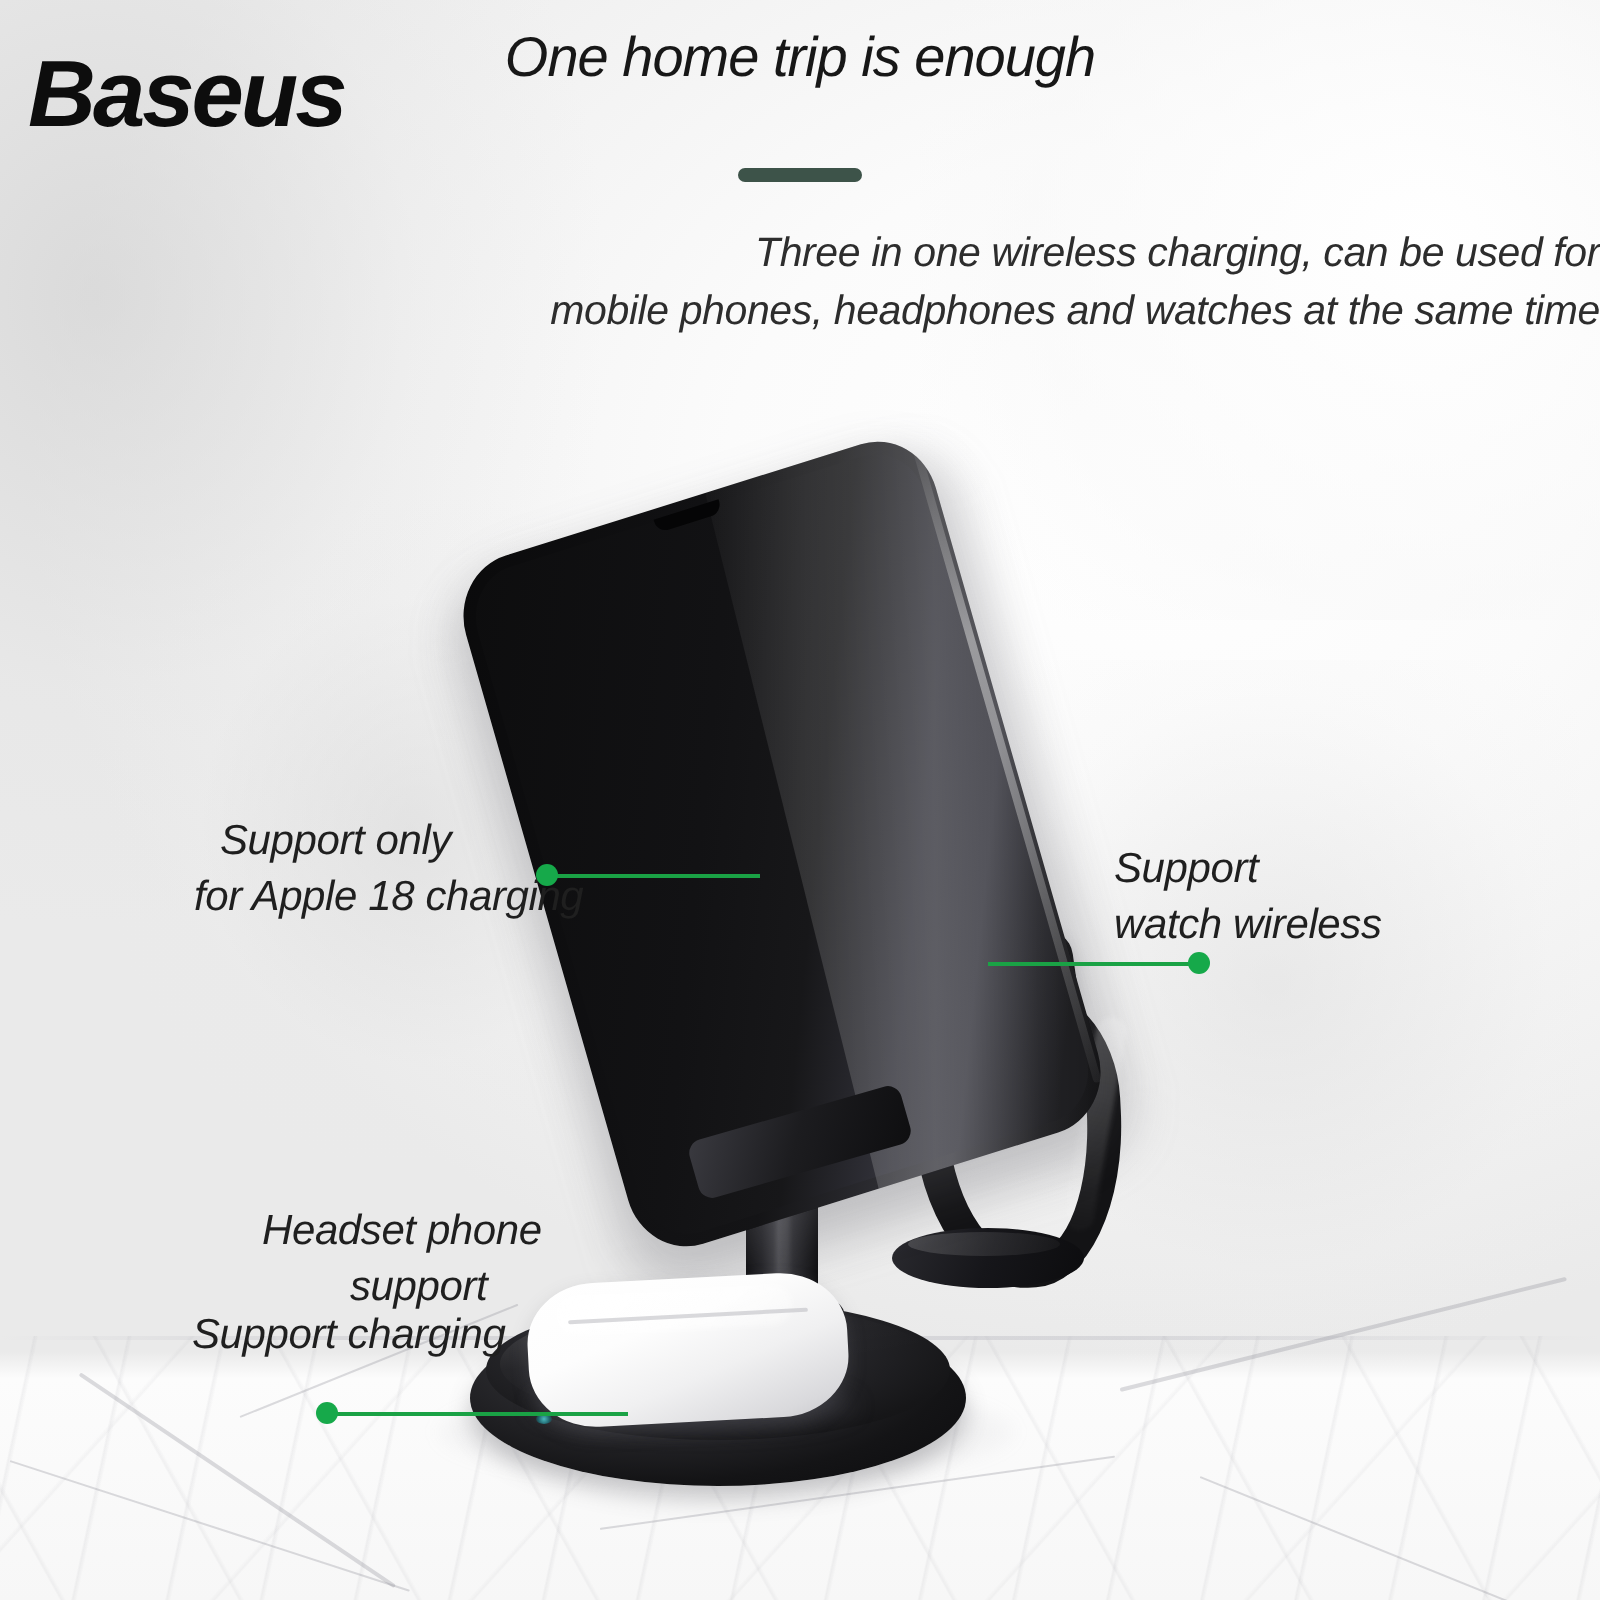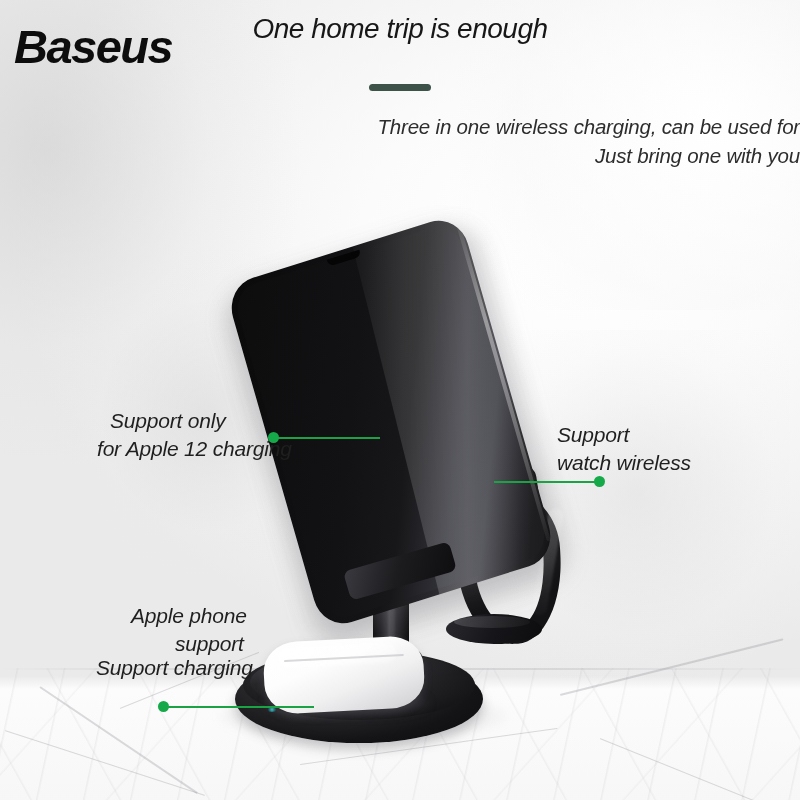--- a/index.html
+++ b/index.html
@@ -424,21 +424,21 @@
     <div class="marble-vein" style="left:300px; top:96px; width:260px; height:1.1px; transform:rotate(-8deg);"></div>
   </div>
 
   <div class="brand">Baseus</div>
 
   <div class="headline">One home trip is enough</div>
   <div class="headline-rule"></div>
 
   <div class="subtitle">
     <div>Three in one wireless charging, can be used for</div>
-    <div>Just bring one with you</div>
+    <div>mobile phones, headphones and watches at the same time</div>
   </div>
 
   <div class="product">
 
     <div class="base-shadow"></div>
 
     <div class="phone-shadow"></div>
 
     <div class="cradle-arm"></div>
 
@@ -470,33 +470,33 @@
     <div class="earbuds-shadow"></div>
     <div class="earbuds"></div>
     <div class="earbuds-hi"></div>
     <div class="earbuds-seam"></div>
 
     <div class="base-led"></div>
   </div>
 
   <div class="callout">
     <div class="callout-text c-phone-l1">Support only</div>
-    <div class="callout-text c-phone-l2">for Apple 12 charging</div>
+    <div class="callout-text c-phone-l2">for Apple 18 charging</div>
     <div class="callout-line c-phone-line"></div>
     <div class="callout-dot c-phone-dot"></div>
   </div>
 
   <div class="callout">
     <div class="callout-text c-watch-l1">Support</div>
     <div class="callout-text c-watch-l2">watch wireless</div>
     <div class="callout-line c-watch-line"></div>
     <div class="callout-dot c-watch-dot"></div>
   </div>
 
   <div class="callout">
-    <div class="callout-text c-buds-l1">Apple phone</div>
+    <div class="callout-text c-buds-l1">Headset phone</div>
     <div class="callout-text c-buds-l2">support</div>
     <div class="callout-text c-buds-l3">Support charging</div>
     <div class="callout-line c-buds-line"></div>
     <div class="callout-dot c-buds-dot"></div>
   </div>
 
 </div>
 
 </body></html>

